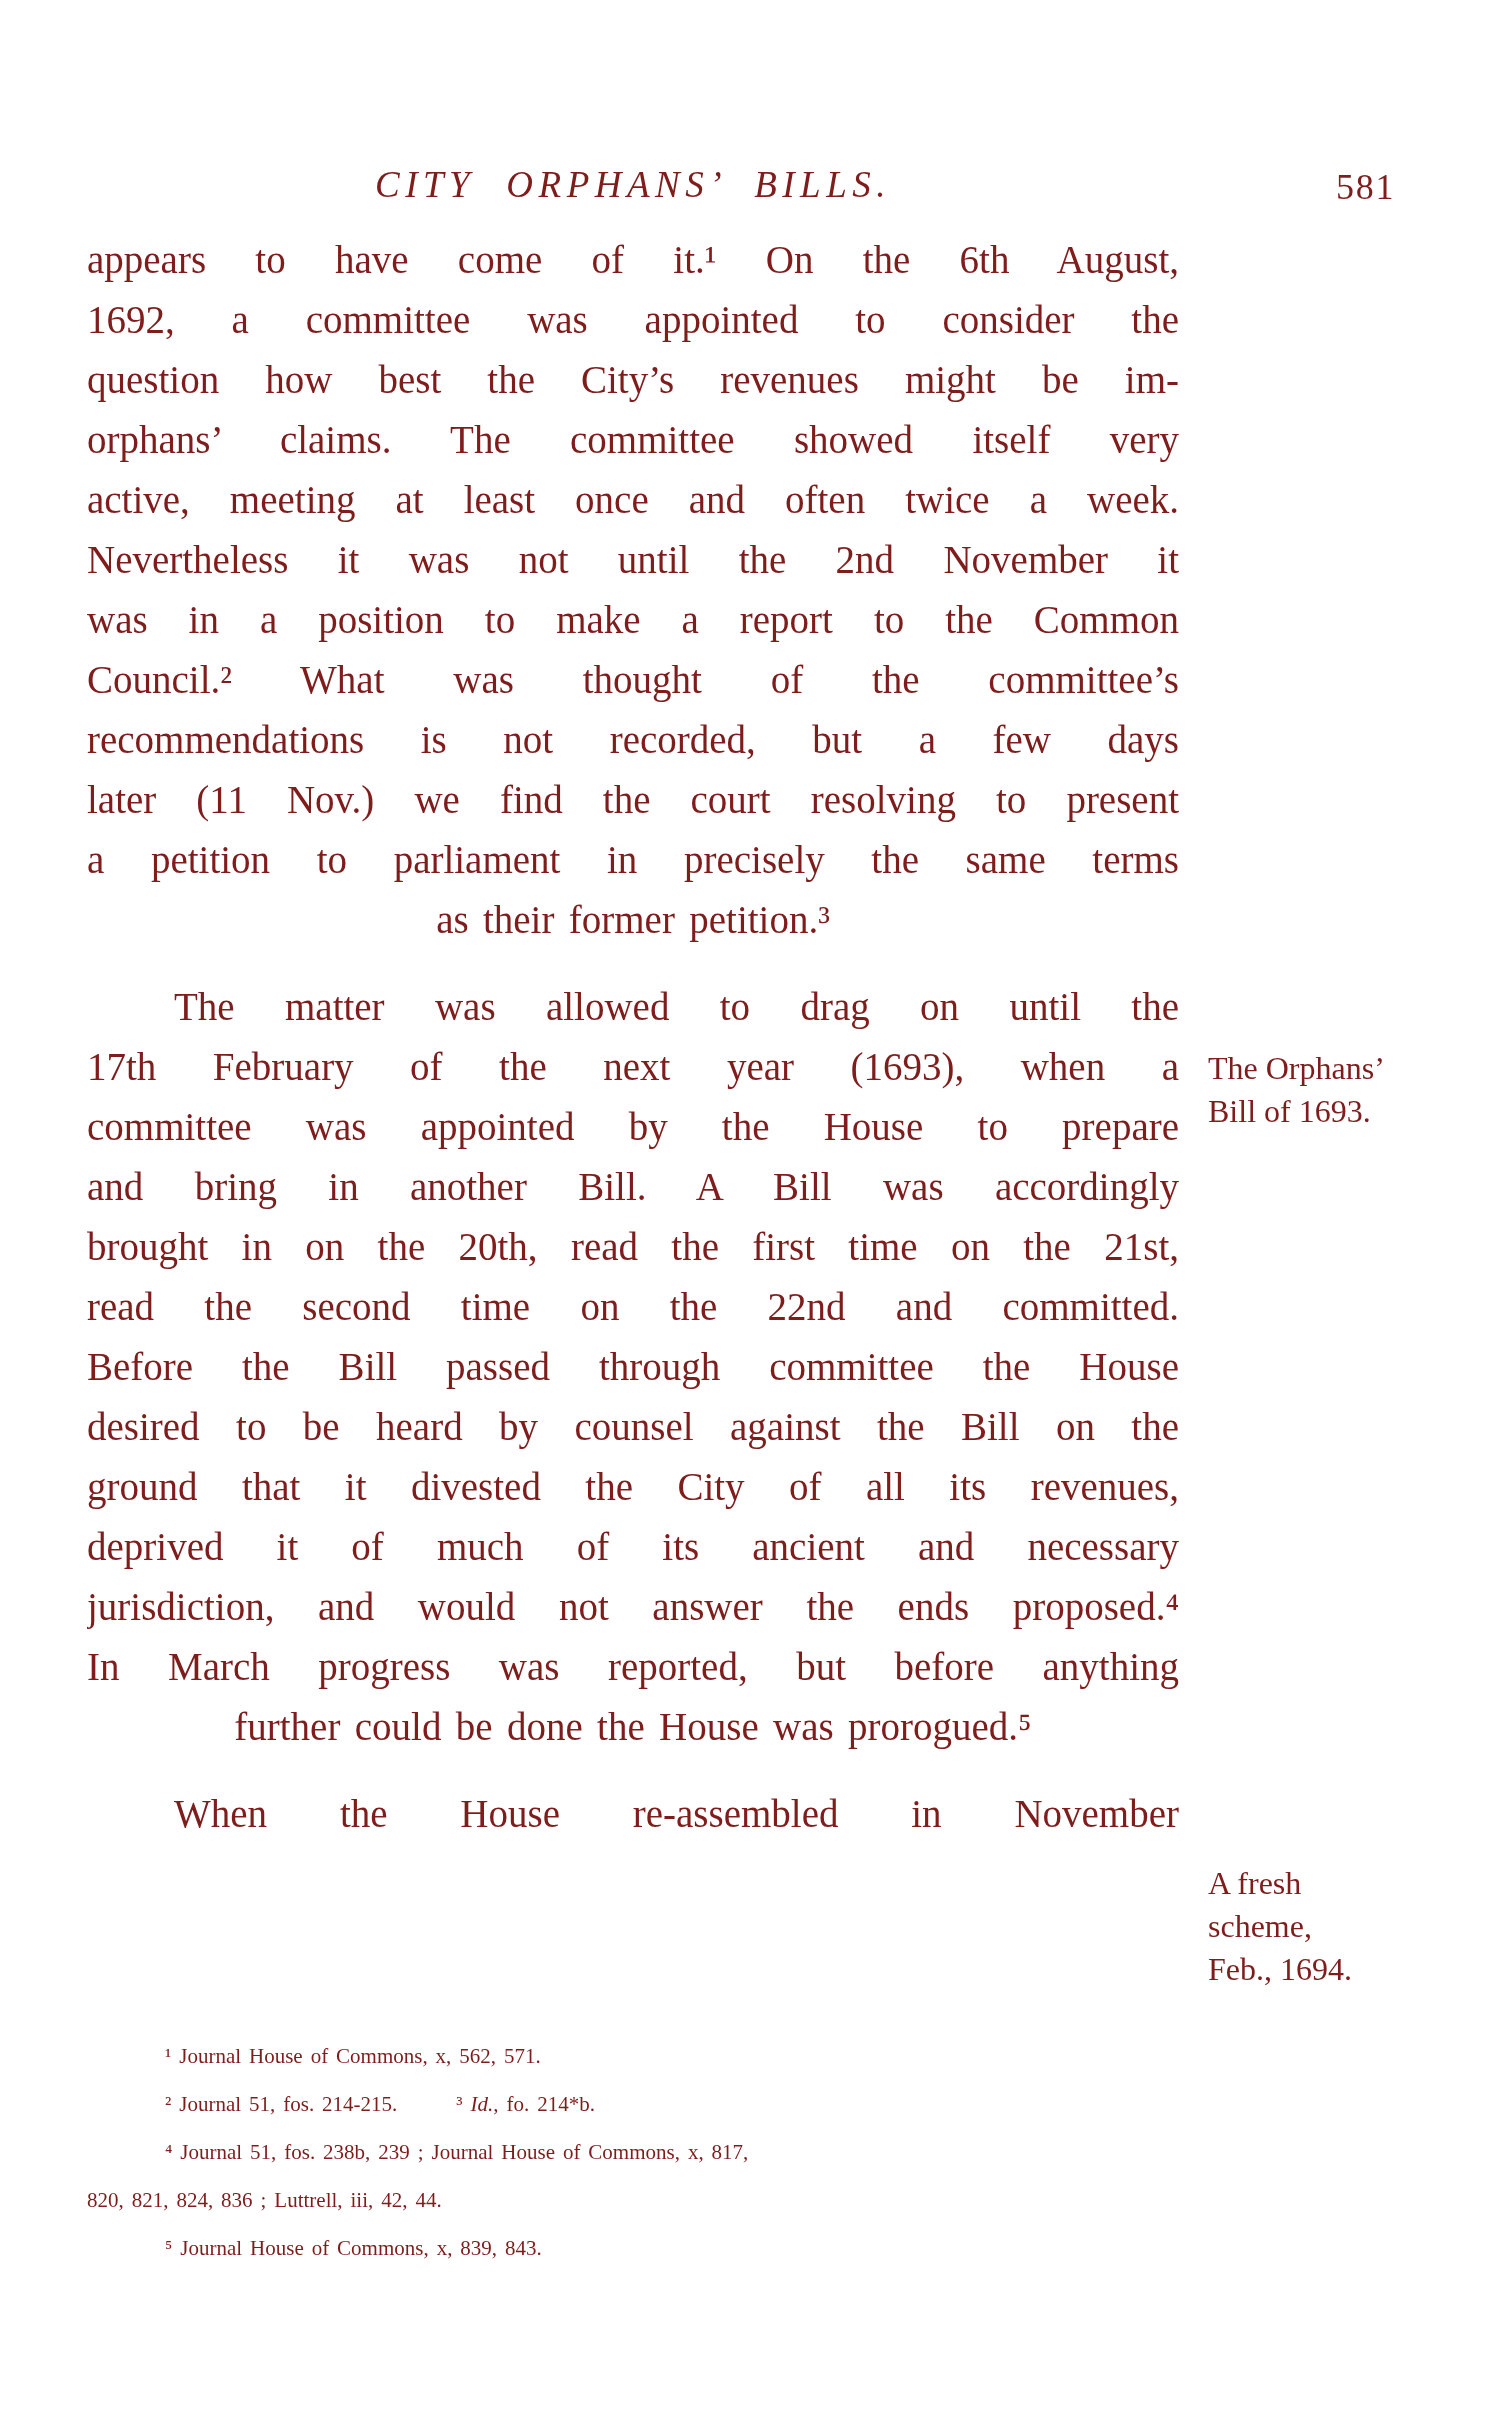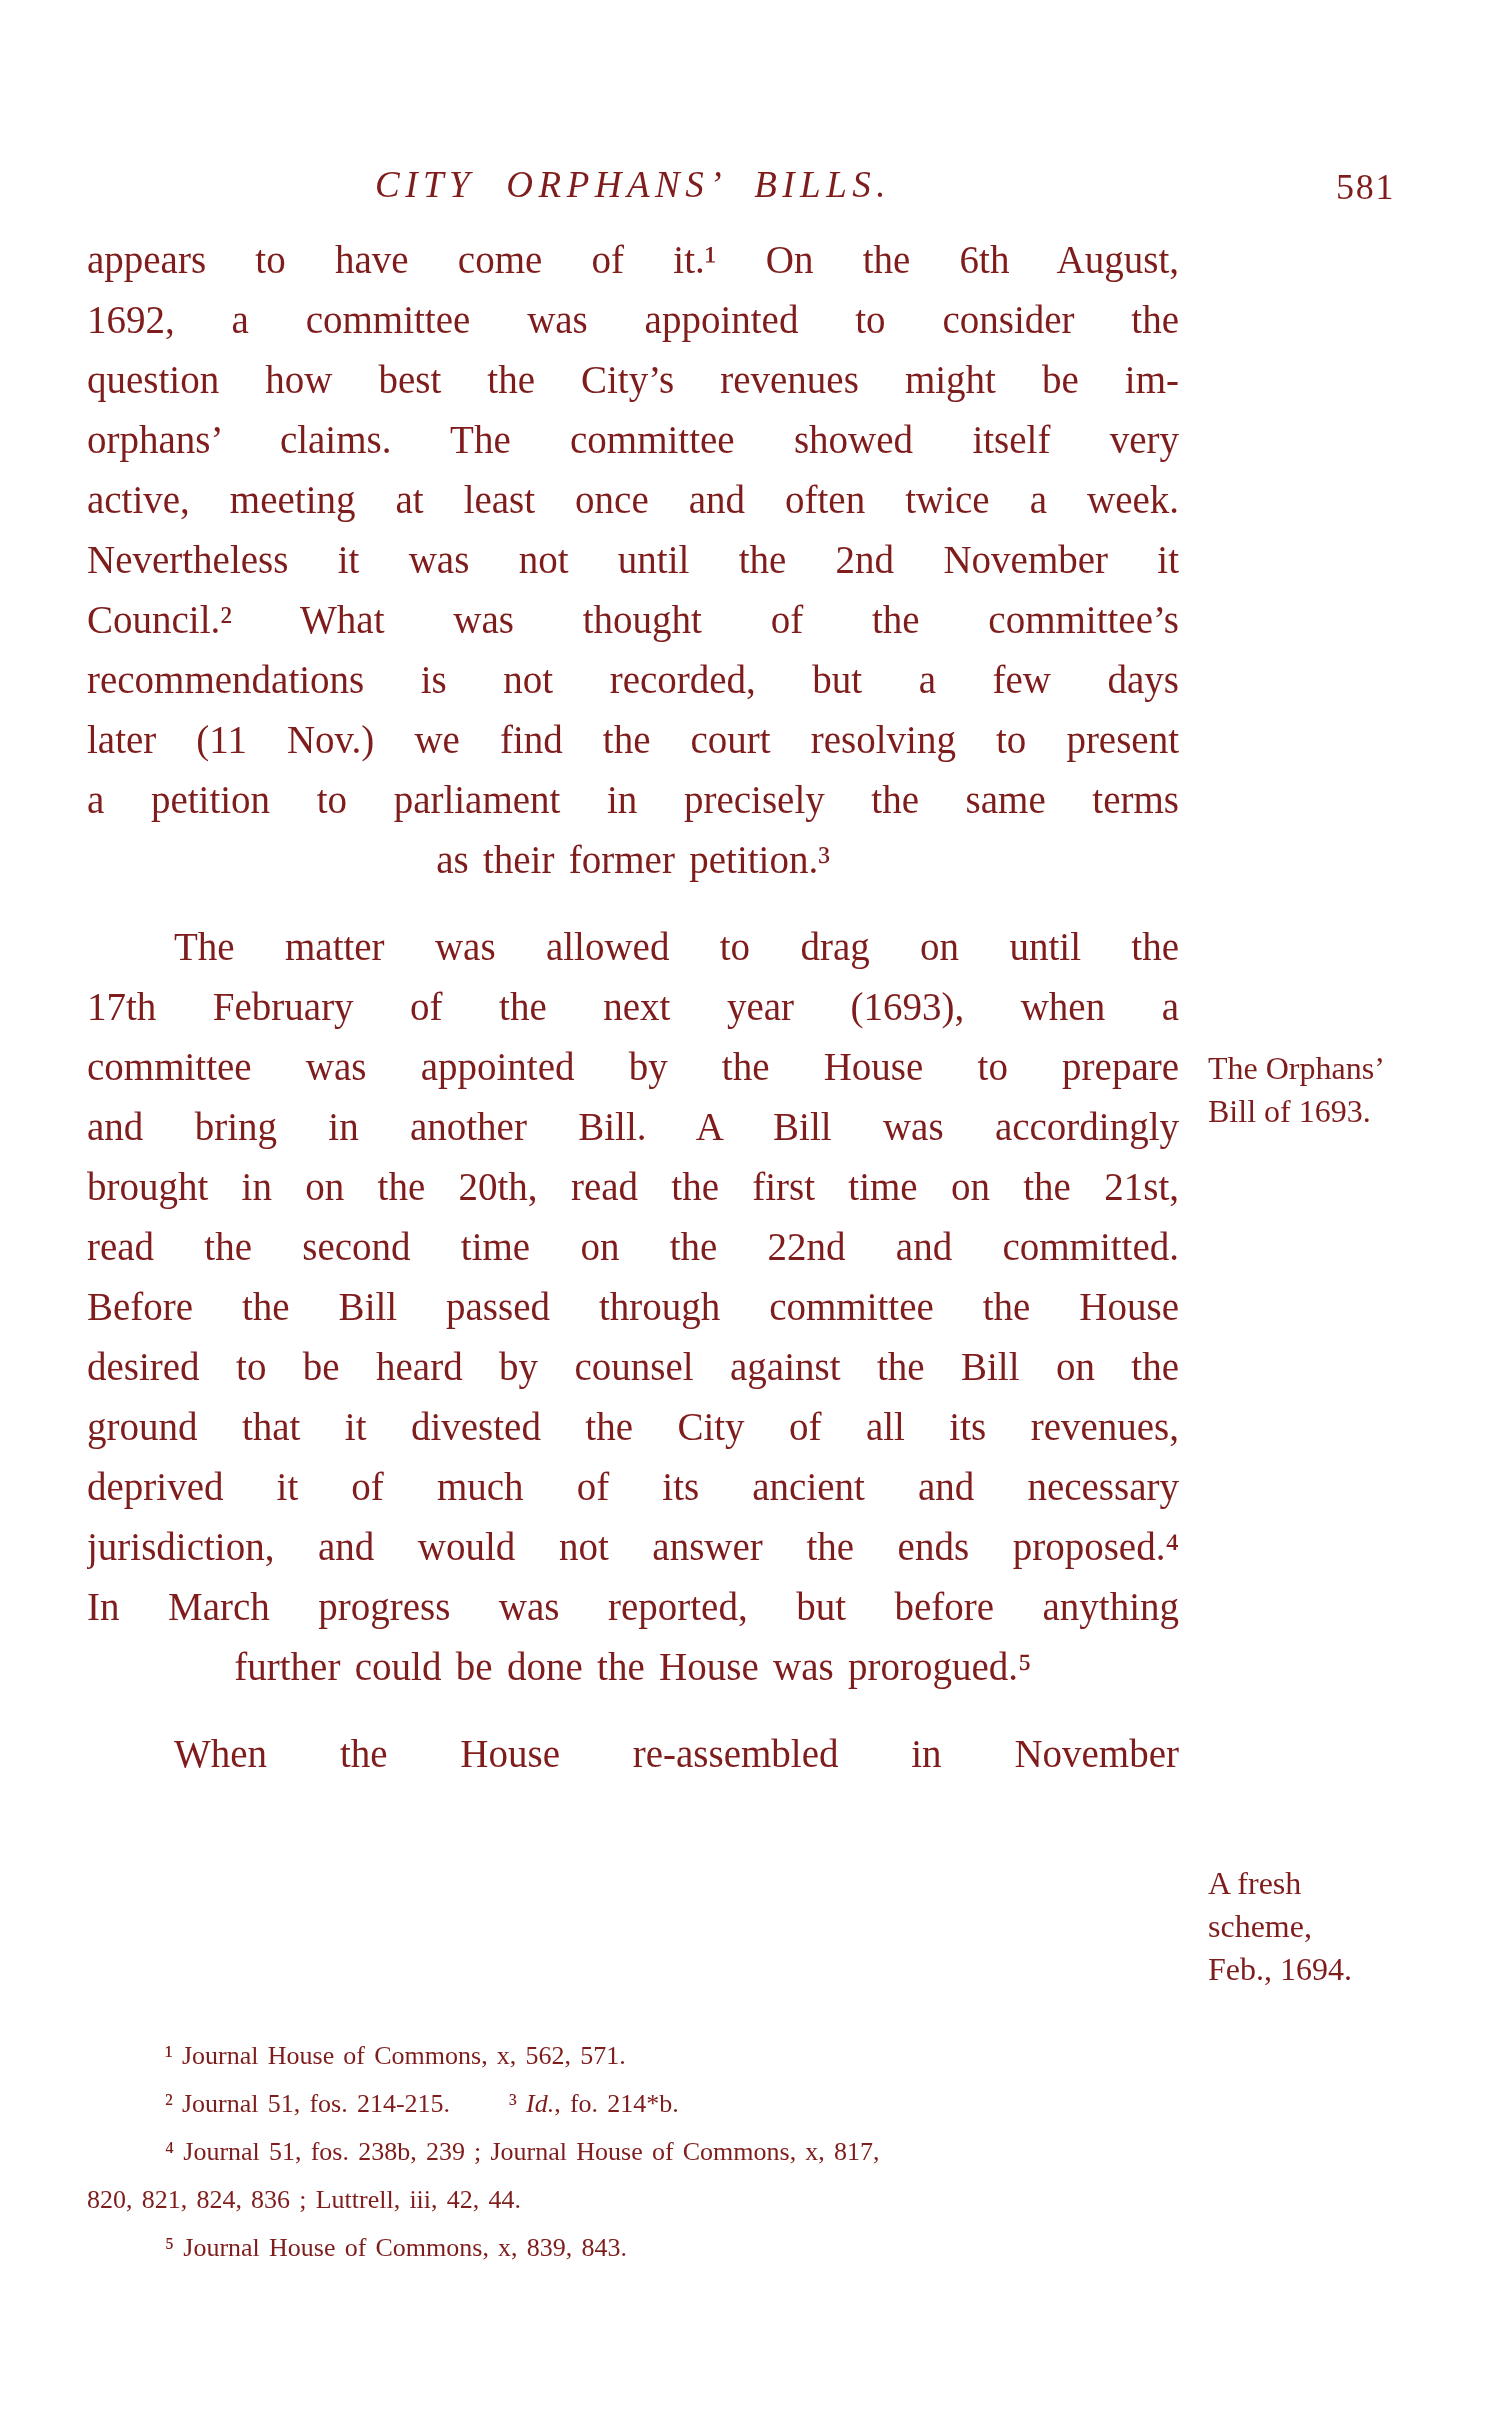--- a/index.html
+++ b/index.html
@@ -50,21 +50,21 @@
   .margin-note{
     position:absolute;left:1208px;width:256px;
     font-size:32px;
     line-height:43px;
   }
   .mn1{top:1047px;}
   .mn2{top:1862px;}
   
   .footnotes{
     position:absolute;left:87px;top:2032px;width:1114px;
-    font-size:26px;
+    font-size:21px;
     line-height:48px;
     word-spacing:2.7px;
   }
   .fl{height:48px;overflow:hidden;}
   .fl.find{text-indent:78px;}
   .fn-gap{margin-left:59px;}
   .it{font-style:italic;}
 </style>
 </head>
 <body>
@@ -76,20 +76,21 @@
 
   <div class="body-col">
 
     <div class="para">
       <div class="bl j">appears to have come of it.¹ On the 6th August,</div>
       <div class="bl j">1692, a committee was appointed to consider the</div>
       <div class="bl j">question how best the City’s revenues might be im-</div>
       <div class="bl j">orphans’ claims. The committee showed itself very</div>
       <div class="bl j">active, meeting at least once and often twice a week.</div>
       <div class="bl j">Nevertheless it was not until the 2nd November it</div>
+      <div class="bl j">was in a position to make a report to the Common</div>
       <div class="bl j">Council.² What was thought of the committee’s</div>
       <div class="bl j">recommendations is not recorded, but a few days</div>
       <div class="bl j">later (11 Nov.) we find the court resolving to present</div>
       <div class="bl j">a petition to parliament in precisely the same terms</div>
       <div class="bl last">as their former petition.³</div>
     </div>
 
     <div class="para">
       <div class="bl j ind">The matter was allowed to drag on until the</div>
       <div class="bl j">17th February of the next year (1693), when a</div>

